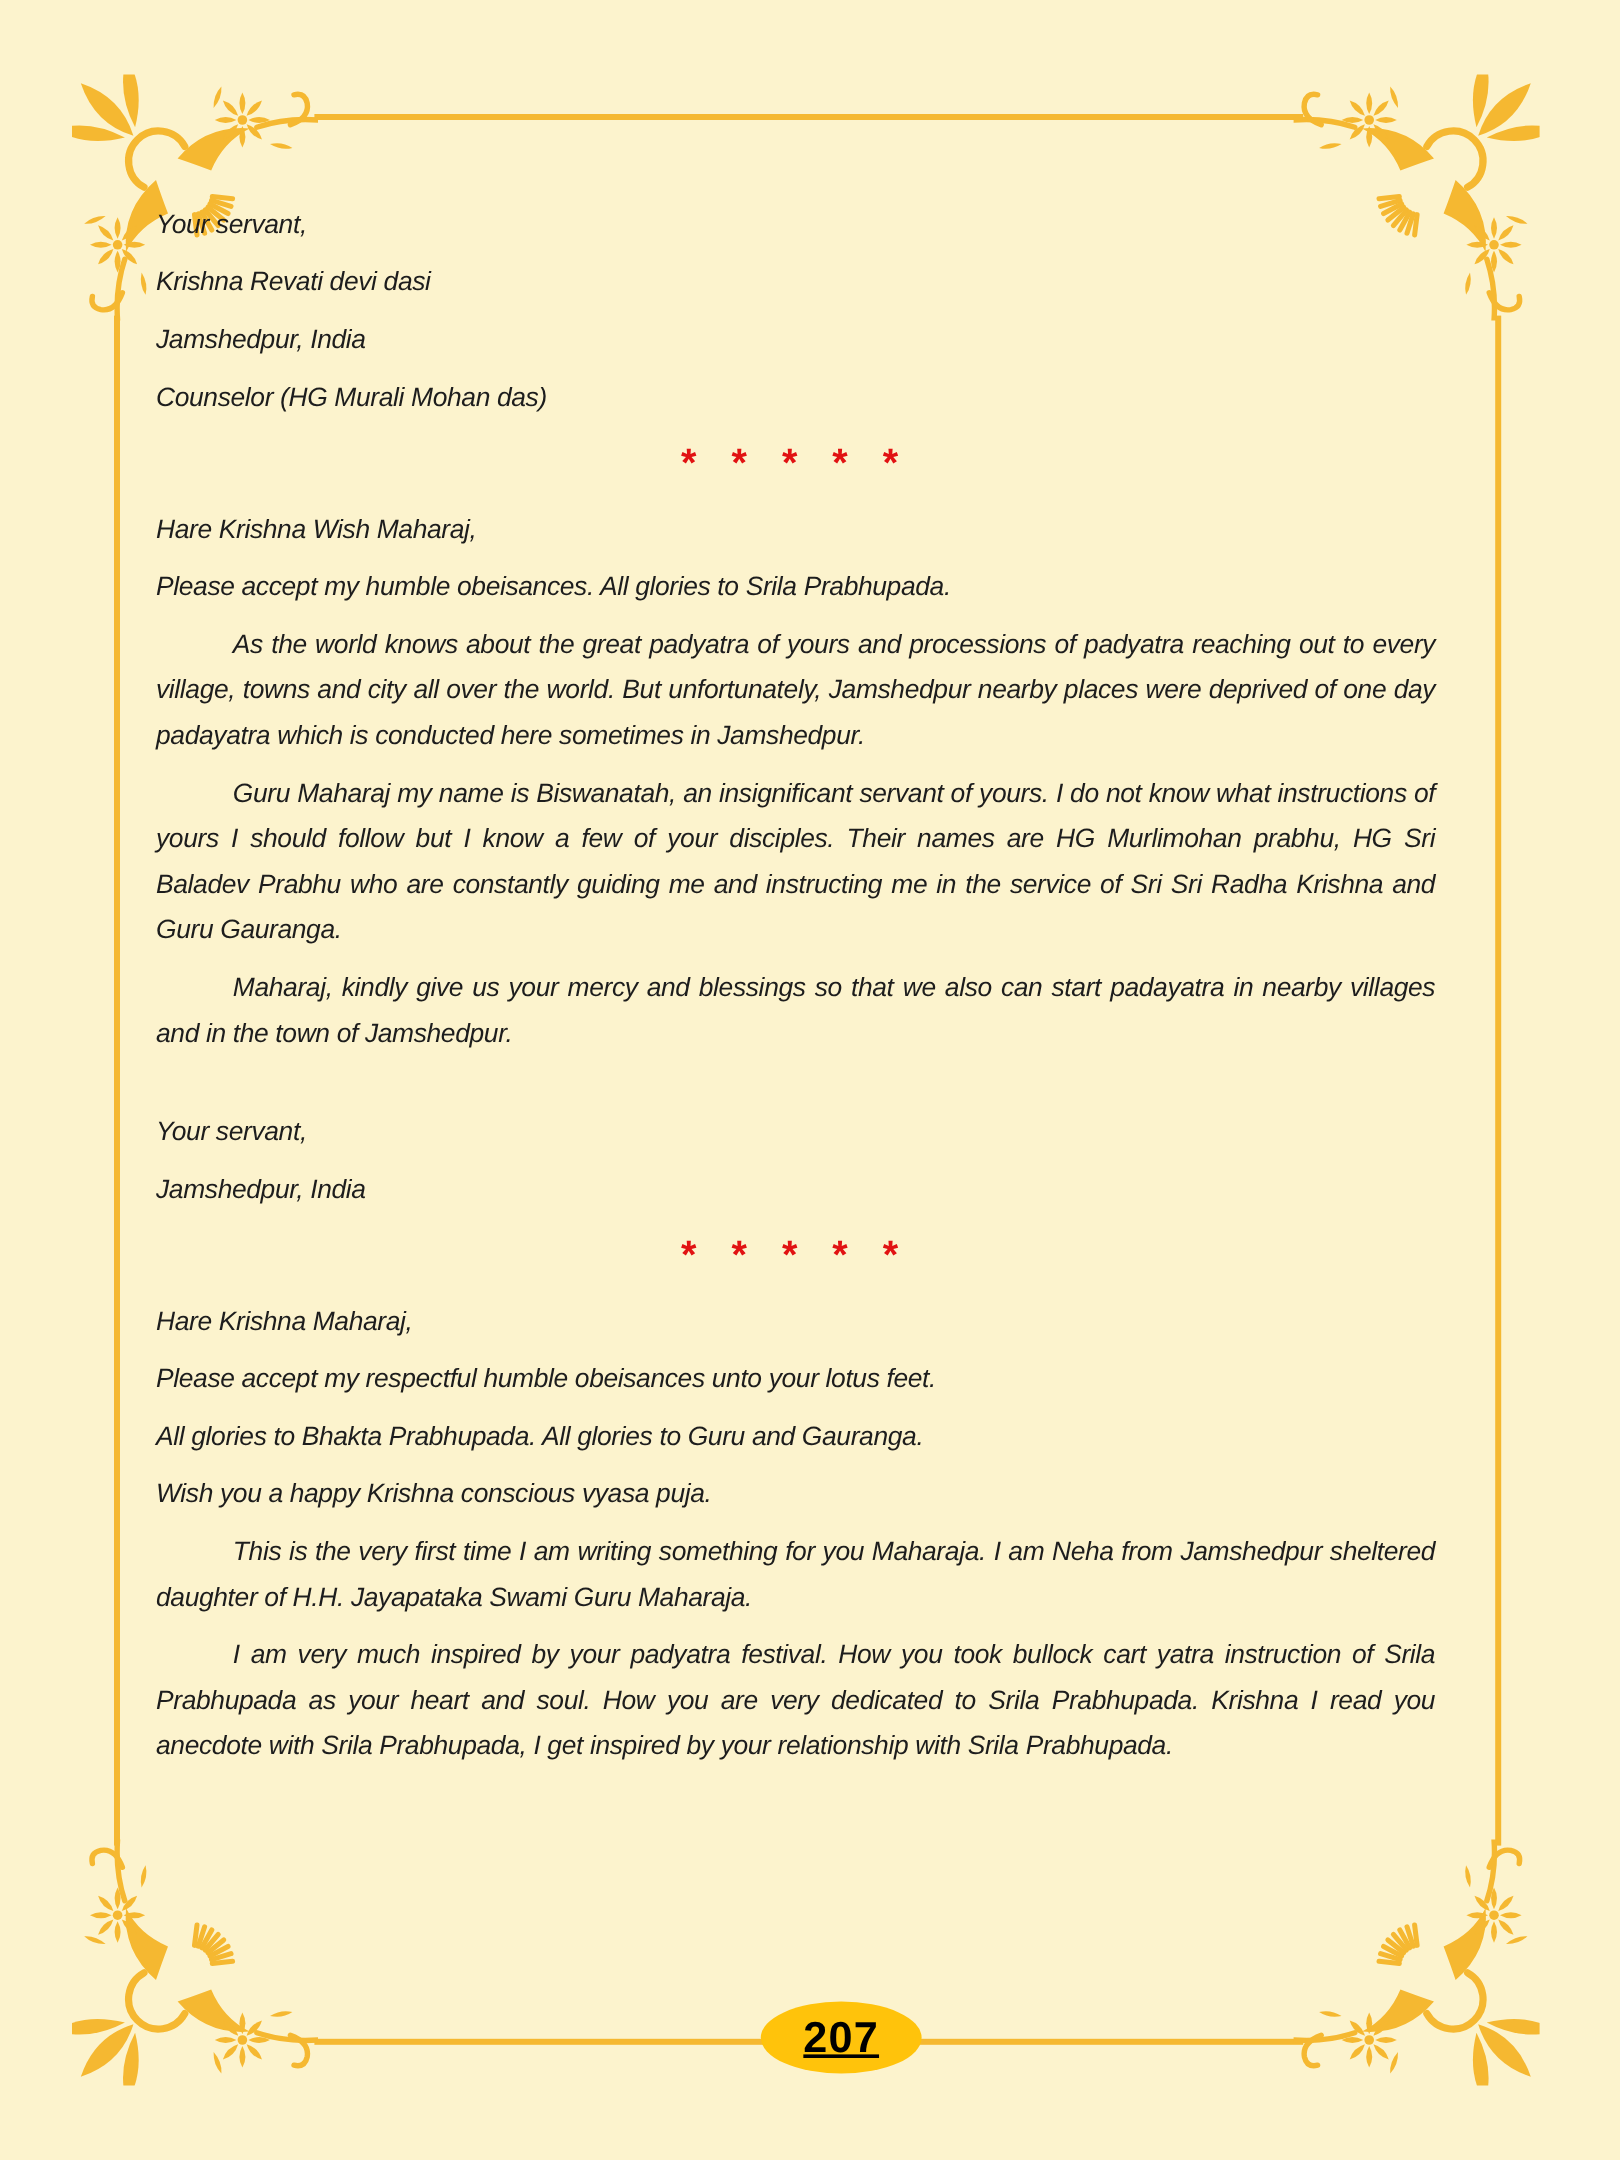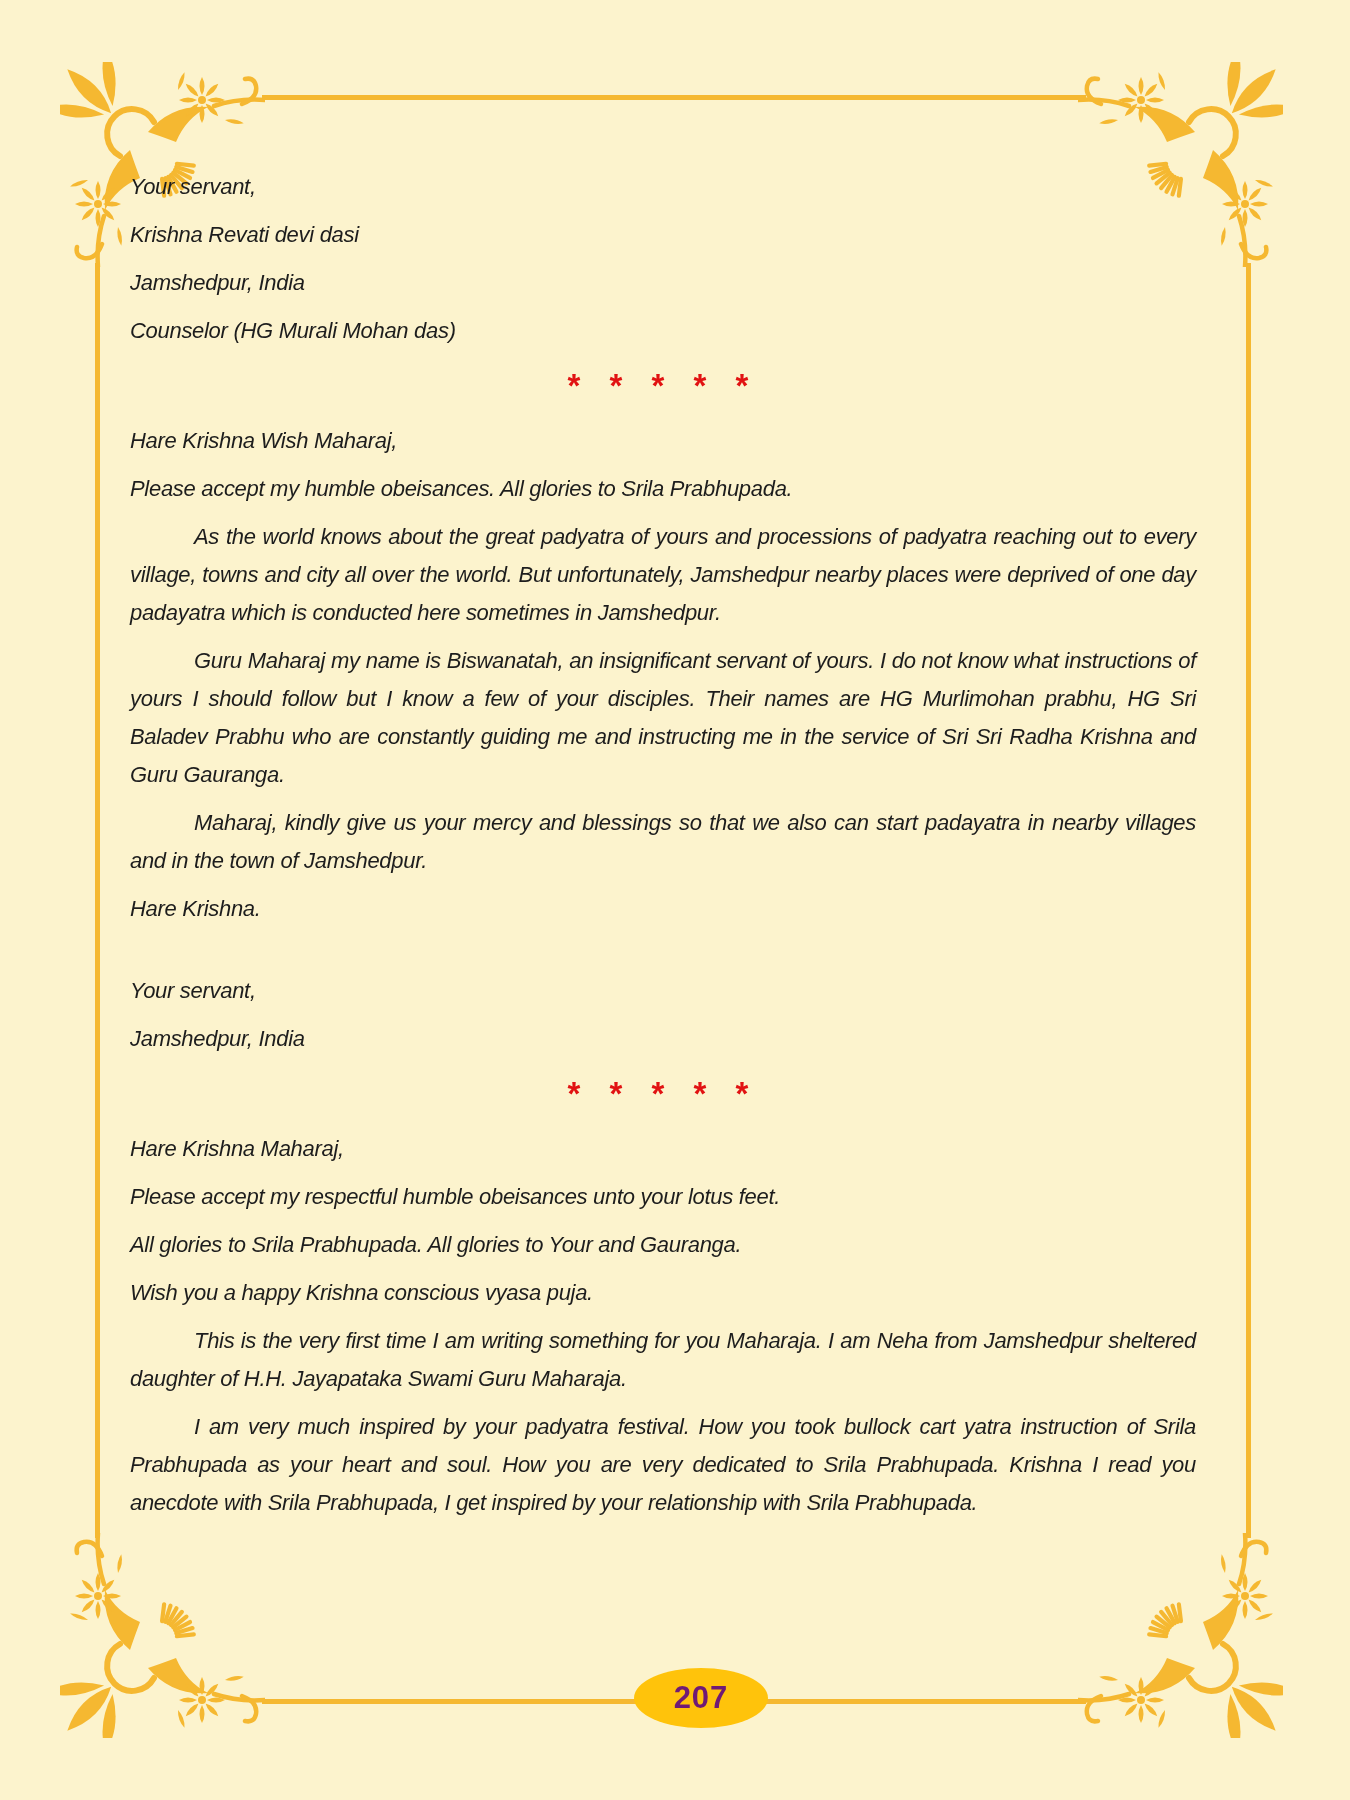--- a/index.html
+++ b/index.html
@@ -35,21 +35,21 @@
   .separator{
     text-align:center;color:var(--red);font-weight:bold;
     font-size:33px;letter-spacing:10px;line-height:38px;margin:17px 0;
   }
   .spacer{height:34px;}
   .badge{
     position:absolute;left:634px;top:1668px;width:134px;height:60px;
     background:var(--badge);border-radius:50%;z-index:3;
     display:flex;align-items:center;justify-content:center;
   }
-  .badge span{font-size:31px;font-weight:bold;color:#701a75;letter-spacing:1px;}
+  .badge span{font-size:36px;font-weight:bold;color:#000000;letter-spacing:1px;text-decoration:underline;}
 </style>
 </head>
 <body>
 
 <div class="frame-line line-top"></div>
 <div class="frame-line line-bottom"></div>
 <div class="frame-line line-left"></div>
 <div class="frame-line line-right"></div>
 
 <svg class="corner tl" viewBox="0 0 205 205" aria-hidden="true">
@@ -127,28 +127,27 @@
     <p class="line">Your servant,</p>
     <p class="line">Krishna Revati devi dasi</p>
     <p class="line">Jamshedpur, India</p>
     <p class="line">Counselor (HG Murali Mohan das)</p>
     <div class="separator">* * * * *</div>
     <p class="line">Hare Krishna Wish Maharaj,</p>
     <p class="line">Please accept my humble obeisances. All glories to Srila Prabhupada.</p>
     <p class="para">As the world knows about the great padyatra of yours and processions of padyatra reaching out to every village, towns and city all over the world. But unfortunately, Jamshedpur nearby places were deprived of one day padayatra which is conducted here sometimes in Jamshedpur.</p>
     <p class="para">Guru Maharaj my name is Biswanatah, an insignificant servant of yours. I do not know what instructions of yours I should follow but I know a few of your disciples. Their names are HG Murlimohan prabhu, HG Sri Baladev Prabhu who are constantly guiding me and instructing me in the service of Sri Sri Radha Krishna and Guru Gauranga.</p>
     <p class="para">Maharaj, kindly give us your mercy and blessings so that we also can start padayatra in nearby villages and in the town of Jamshedpur.</p>
-    <p class="line">Hare Krishna.</p>
     <div class="spacer"></div>
     <p class="line">Your servant,</p>
     <p class="line">Jamshedpur, India</p>
     <div class="separator">* * * * *</div>
     <p class="line">Hare Krishna Maharaj,</p>
     <p class="line">Please accept my respectful humble obeisances unto your lotus feet.</p>
-    <p class="line">All glories to Srila Prabhupada. All glories to Your and Gauranga.</p>
+    <p class="line">All glories to Bhakta Prabhupada. All glories to Guru and Gauranga.</p>
     <p class="line">Wish you a happy Krishna conscious vyasa puja.</p>
     <p class="para">This is the very first time I am writing something for you Maharaja. I am Neha from Jamshedpur sheltered daughter of H.H. Jayapataka Swami Guru Maharaja.</p>
     <p class="para">I am very much inspired by your padyatra festival. How you took bullock cart yatra instruction of Srila Prabhupada as your heart and soul. How you are very dedicated to Srila Prabhupada. Krishna I read you anecdote with Srila Prabhupada, I get inspired by your relationship with Srila Prabhupada.</p>
   </div>
 
 <div class="badge">
   <span>207</span>
 </div>
 
 </body></html>

